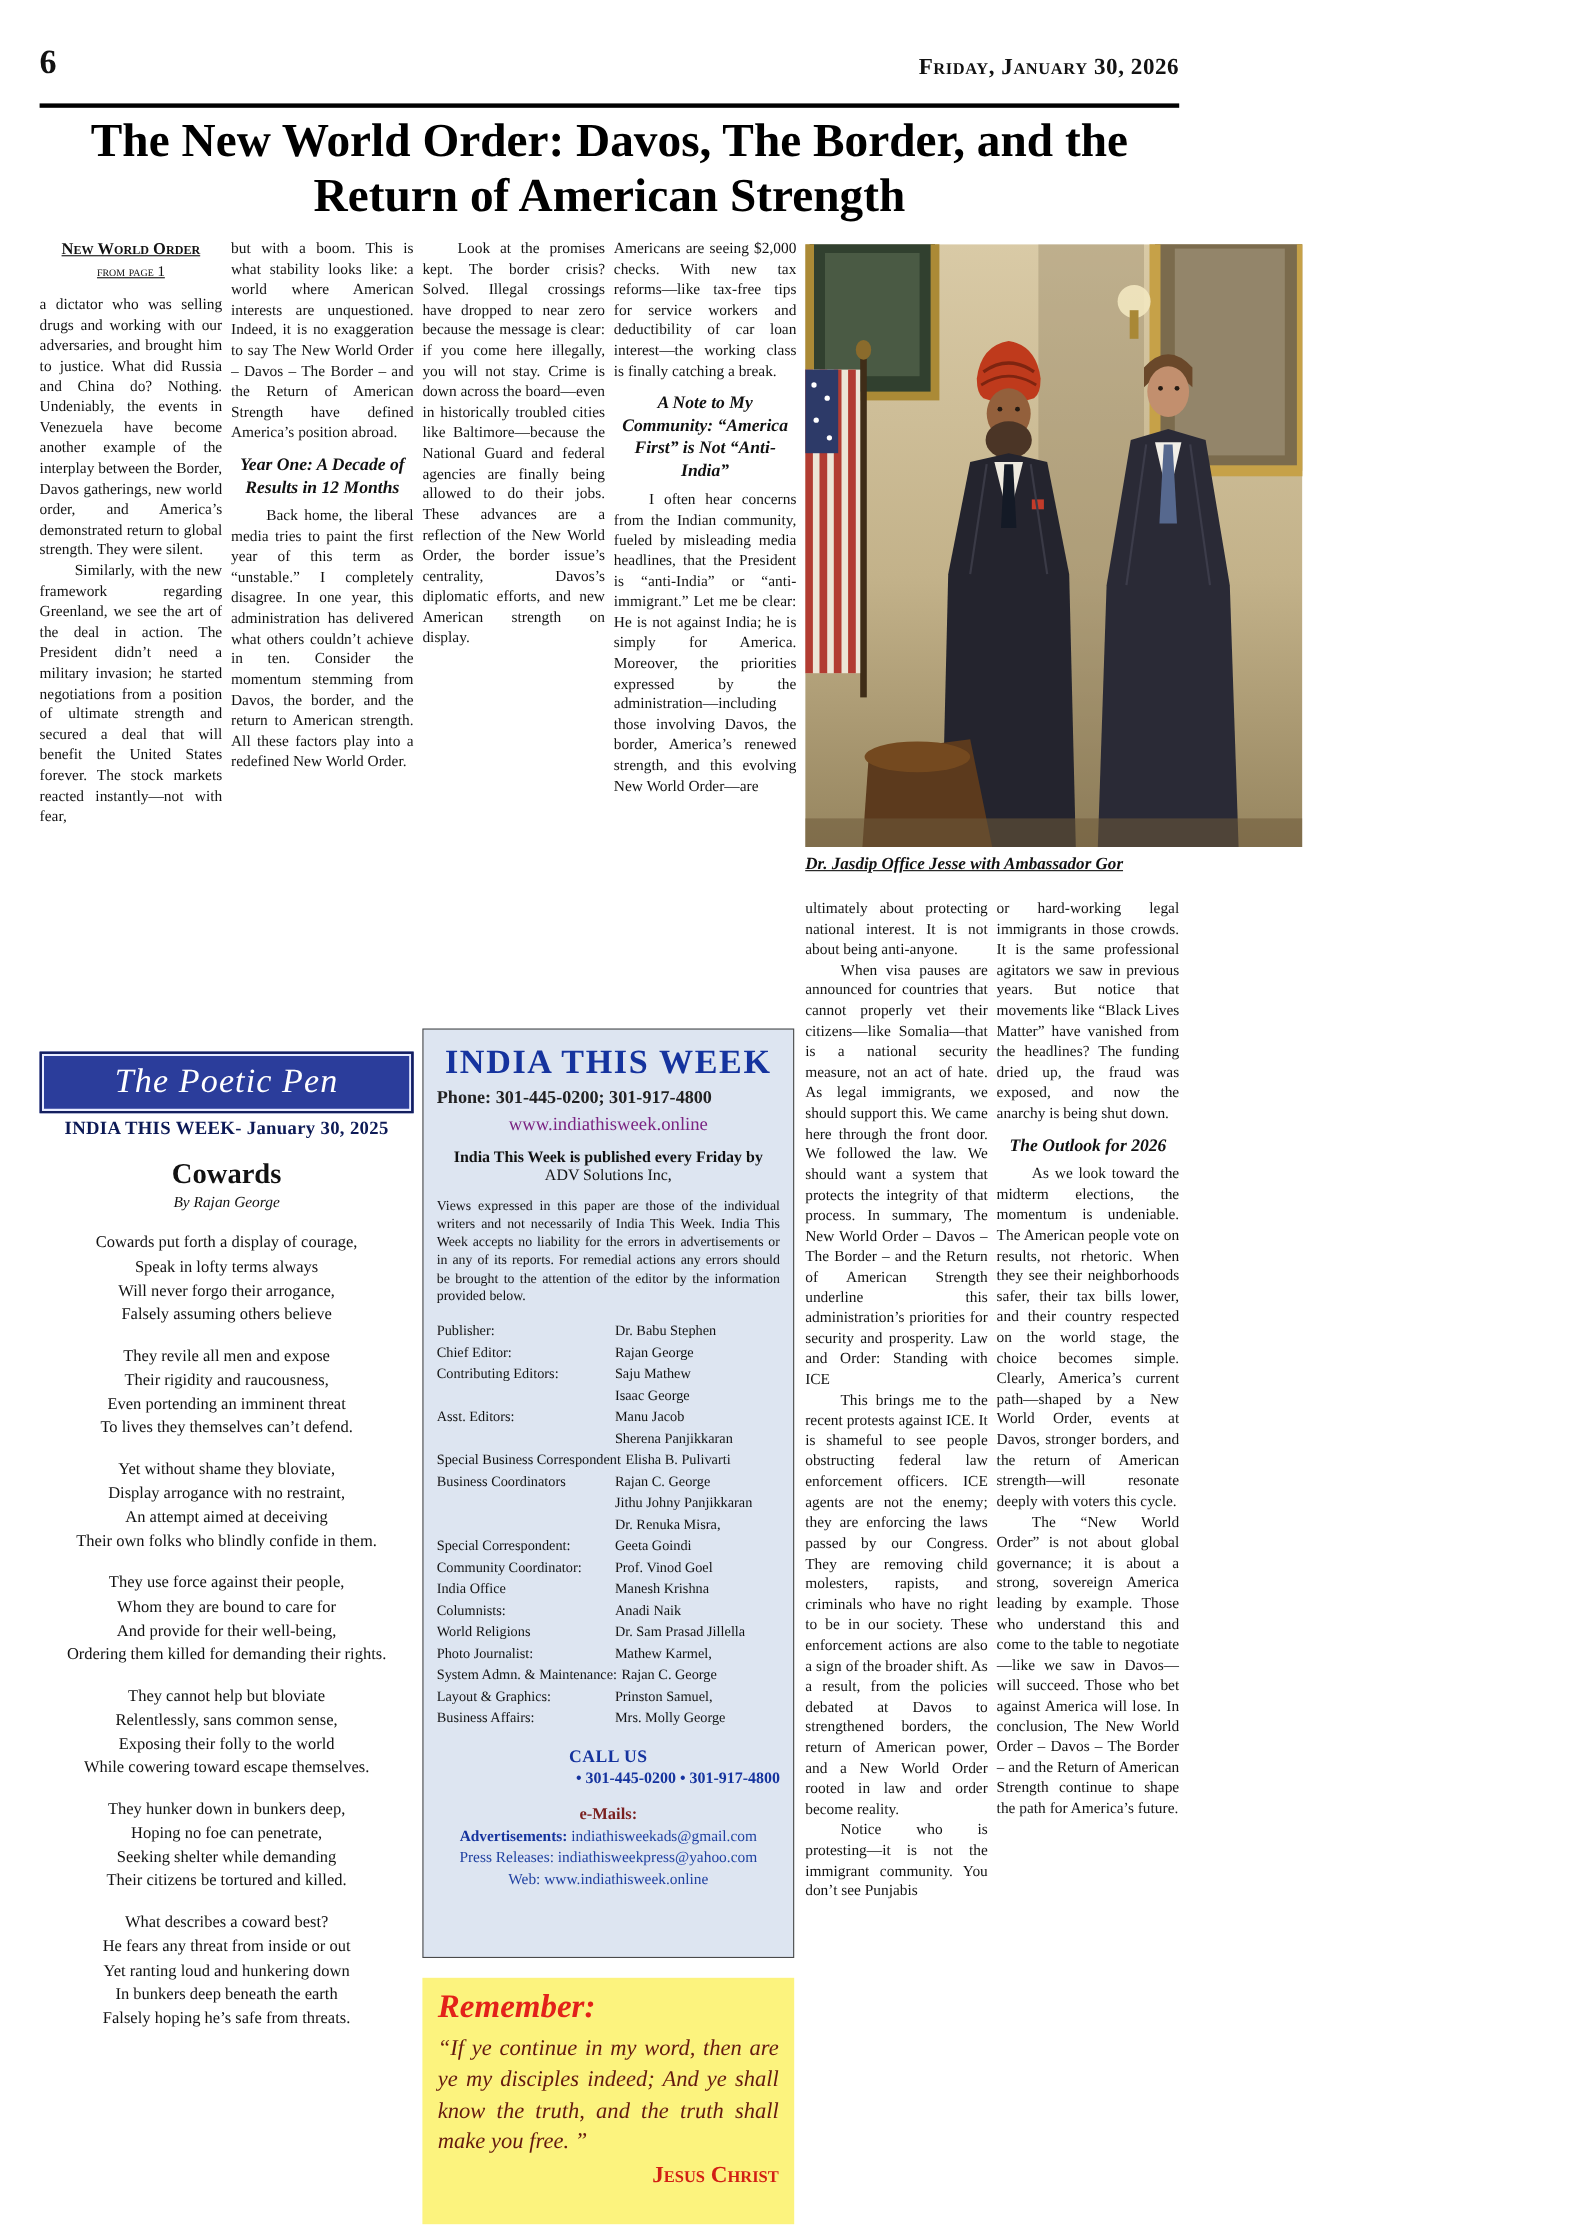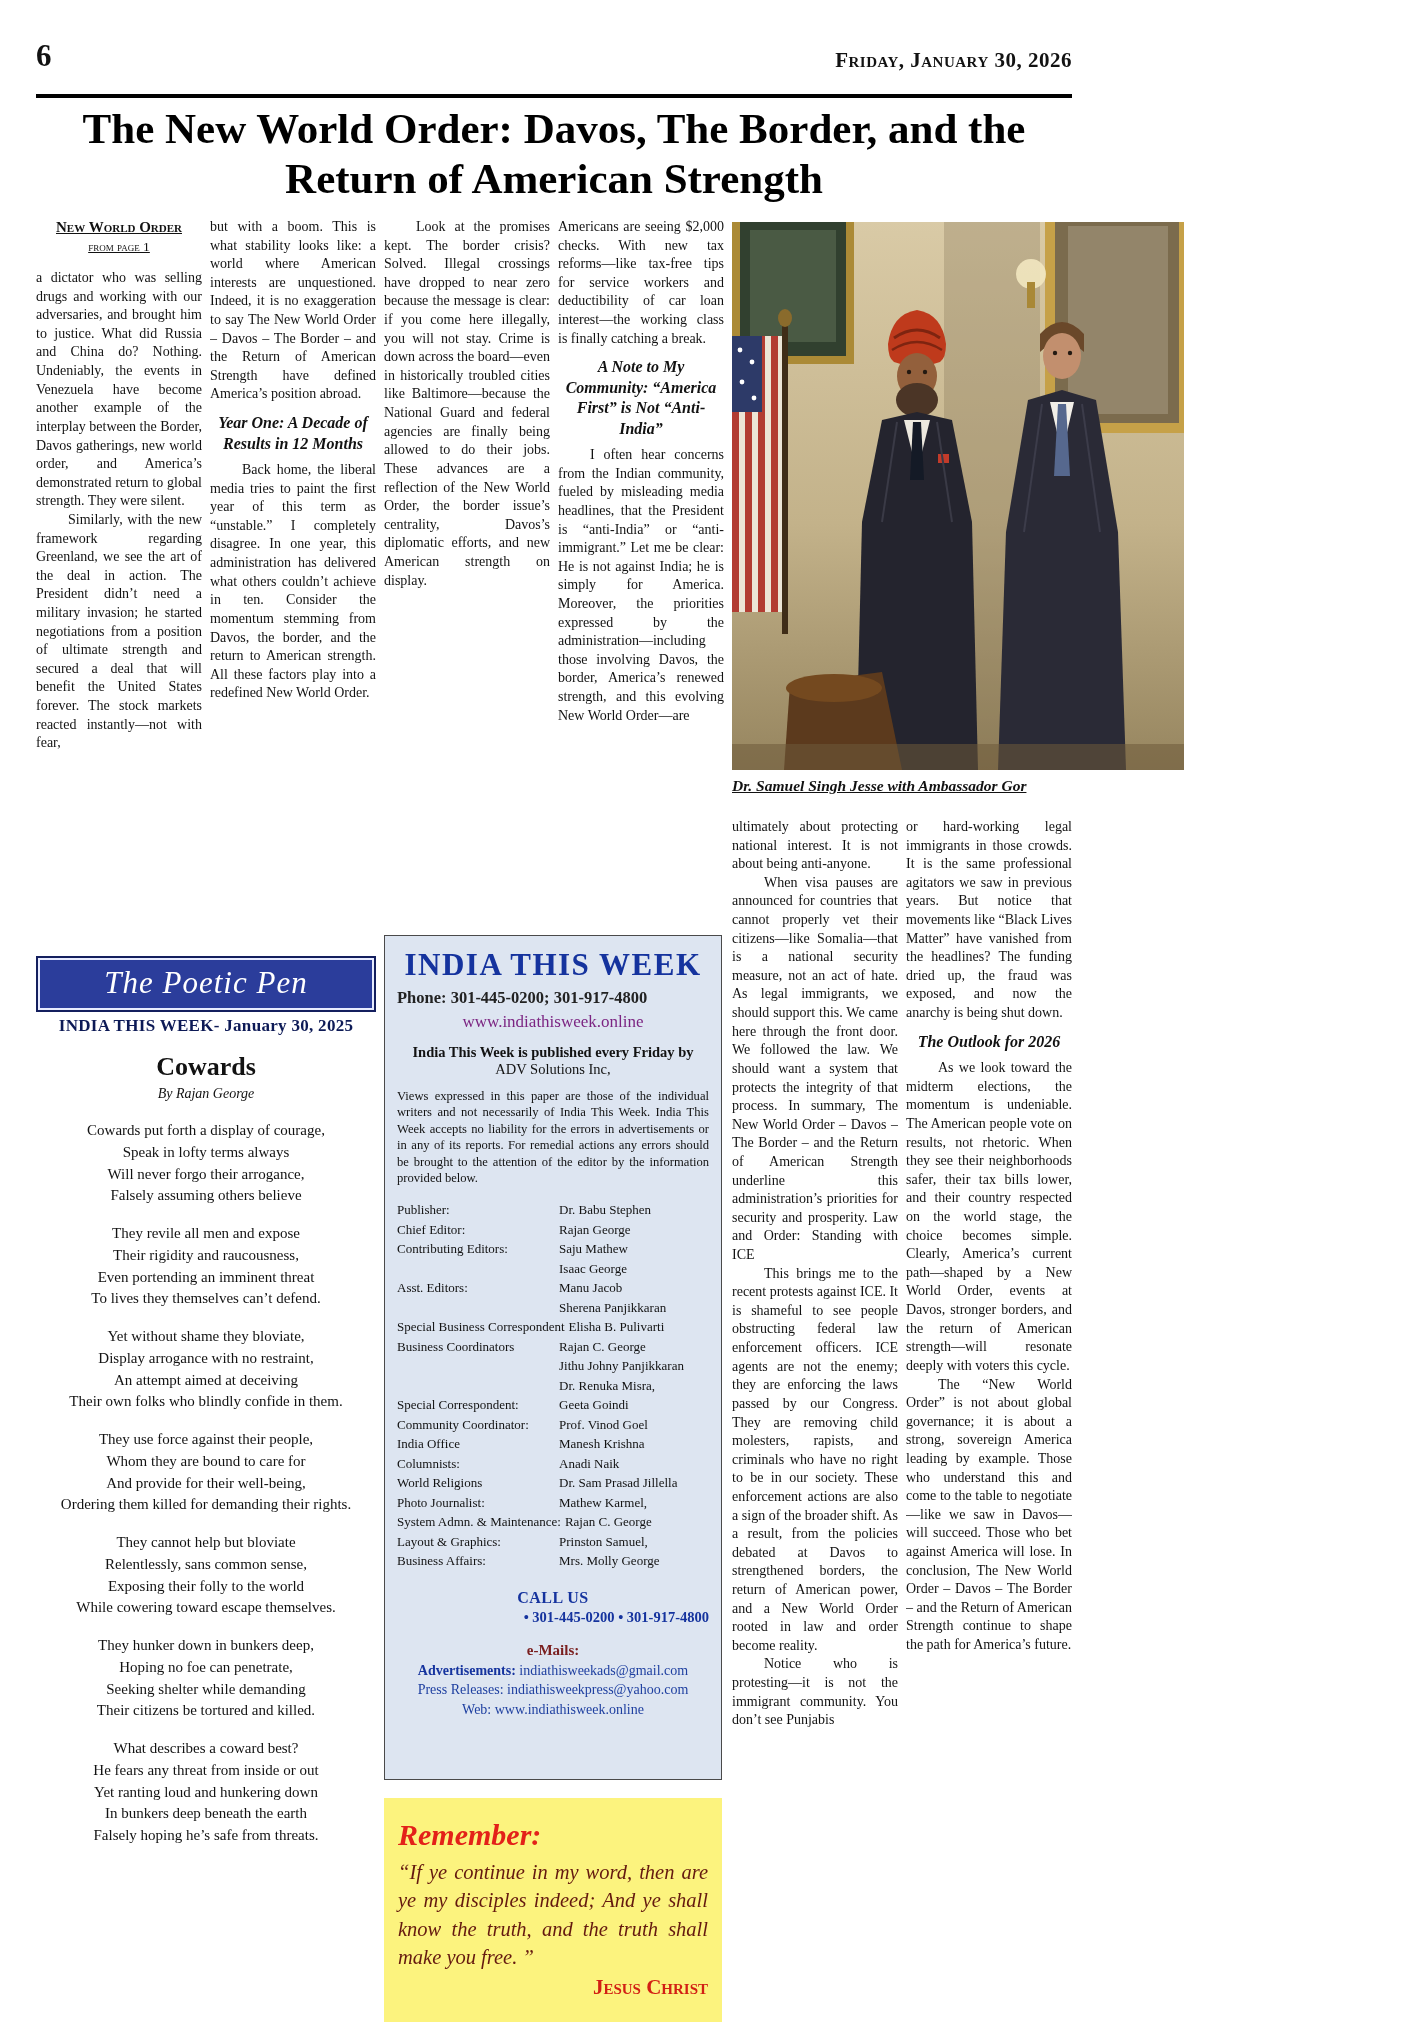--- a/index.html
+++ b/index.html
@@ -65,21 +65,21 @@
   .staff-names { flex:1; }
   .staff-name { display:block; }
   .m-callus { text-align:center; font-weight:bold; color:#15339e; font-size:16px; letter-spacing:.5px; margin-top:18px; }
   .m-callnums { text-align:right; font-weight:bold; color:#15339e; font-size:14.5px; margin-top:2px; }
   .m-emails { text-align:center; margin-top:14px; font-size:14px; line-height:1.4; }
   .m-em-h { font-weight:bold; color:#7a1f1f; font-size:15px; }
   .m-em-line { color:#1e3fa0; }
   .m-em-line .lbl { font-weight:bold; color:#15339e; }
   
   .remember { position:absolute; left:384px; top:1798px; width:338px; height:224px; z-index:3;
-    background:#fcf37e; padding:20px 14px; }
+    background:#fcf37e; padding:10px 14px; }
   .rem-label { color:#e32119; font-weight:bold; font-style:italic; font-size:30px; }
   .rem-quote { font-style:italic; font-size:20.5px; line-height:1.38; color:#64190f; margin-top:6px; text-align:justify; }
   .rem-attrib { text-align:right; color:#d21f14; font-size:21px; font-weight:bold;
     font-variant:small-caps; margin-top:4px; }
 </style>
 </head>
 <body>
 
 <div class="page">
 
@@ -185,21 +185,21 @@
         <path d="M310,182 L292,310" stroke="#3c3c4a" stroke-width="2" fill="none"></path>
         <path d="M350,182 L368,310" stroke="#3c3c4a" stroke-width="2" fill="none"></path>
       </g>
 
       <g>
         <polygon points="58,462 150,450 170,548 52,548" fill="#5c3a1d"></polygon>
         <ellipse cx="102" cy="466" rx="48" ry="14" fill="#74491f"></ellipse>
       </g>
       <rect y="522" width="452" height="26" fill="#6e5a3a" opacity="0.55"></rect>
     </svg>
-    <figcaption class="photo-caption">Dr. Samuel Singh Jesse with Ambassador Gor</figcaption>
+    <figcaption class="photo-caption">Dr. Jasdip Office Jesse with Ambassador Gor</figcaption>
   </figure>
 
   <section class="col col5">
     <p class="body-p">ultimately about protecting national interest. It is not about being anti-anyone.</p>
     <p class="body-p ind">When visa pauses are announced for countries that cannot properly vet their citizens—like Somalia—that is a national security measure, not an act of hate. As legal immigrants, we should support this. We came here through the front door. We followed the law. We should want a system that protects the integrity of that process. In summary, The New World Order – Davos – The Border – and the Return of American Strength underline this administration’s priorities for security and prosperity. Law and Order: Standing with ICE</p>
     <p class="body-p ind">This brings me to the recent protests against ICE. It is shameful to see people obstructing federal law enforcement officers. ICE agents are not the enemy; they are enforcing the laws passed by our Congress. They are removing child molesters, rapists, and criminals who have no right to be in our society. These enforcement actions are also a sign of the broader shift. As a result, from the policies debated at Davos to strengthened borders, the return of American power, and a New World Order rooted in law and order become reality.</p>
     <p class="body-p ind">Notice who is protesting—it is not the immigrant community. You don’t see Punjabis</p>
   </section>
 
   <section class="col col6">

